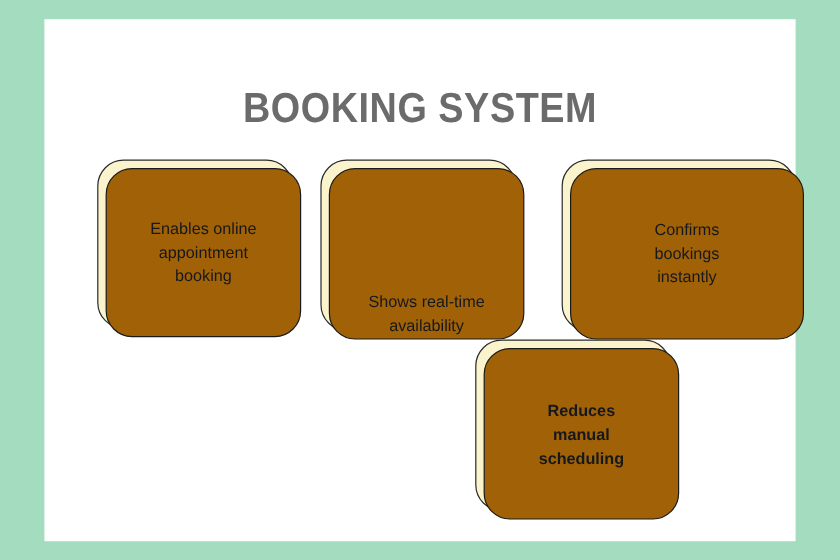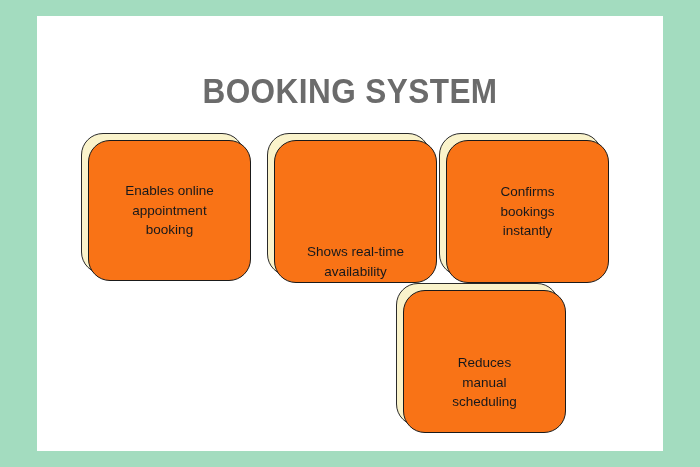--- a/index.html
+++ b/index.html
@@ -67,42 +67,42 @@
     border-radius: 22px;
     box-sizing: border-box;
   }
   
   .card .front {
     position: absolute;
     left: 7px;
     top: 7px;
     width: 100%;
     height: 100%;
-    background: #f97316;
+    background: #a16207;
     border: 1.8px solid #1a1a1a;
     border-radius: 22px;
     box-sizing: border-box;
     display: flex;
     align-items: center;
     justify-content: center;
   }
   .card .label {
     color: #16181c;
     font-family: "Liberation Sans", sans-serif;
     font-size: 13.5px;
     line-height: 1.48;
     text-align: center;
     padding: 0 12px;
     white-space: pre-line;
     user-select: none;
   }
   
   .card.align-top .front { align-items: flex-end; }
   .card.align-top .label { margin-top: 34px; }
-  .card.align-mid-high .front { align-items: center; }
+  .card.align-mid-high .front { align-items: flex-start; font-weight: bold; }
   .card.align-mid-high .label { margin-top: 42px; }
 </style>
 </head>
 <body>
 
 <div id="canvas">
 
   <div id="page">
 
     <h1 id="title">BOOKING SYSTEM</h1>
@@ -117,21 +117,21 @@
     </div>
 
     <div class="card align-top" style="left:230px; top:117px; width:163px; height:143px;">
       <div class="sheet"></div>
       <div class="front">
         <span class="label">Shows real-time
 availability</span>
       </div>
     </div>
 
-    <div class="card" style="left:402px; top:117px; width:163px; height:143px;">
+    <div class="card" style="left:431px; top:117px; width:163px; height:143px;padding-left:32px;">
       <div class="sheet"></div>
       <div class="front">
         <span class="label">Confirms
 bookings
 instantly</span>
       </div>
     </div>
 
 
     <div class="card align-mid-high" style="left:359px; top:267px; width:163px; height:143px;">

